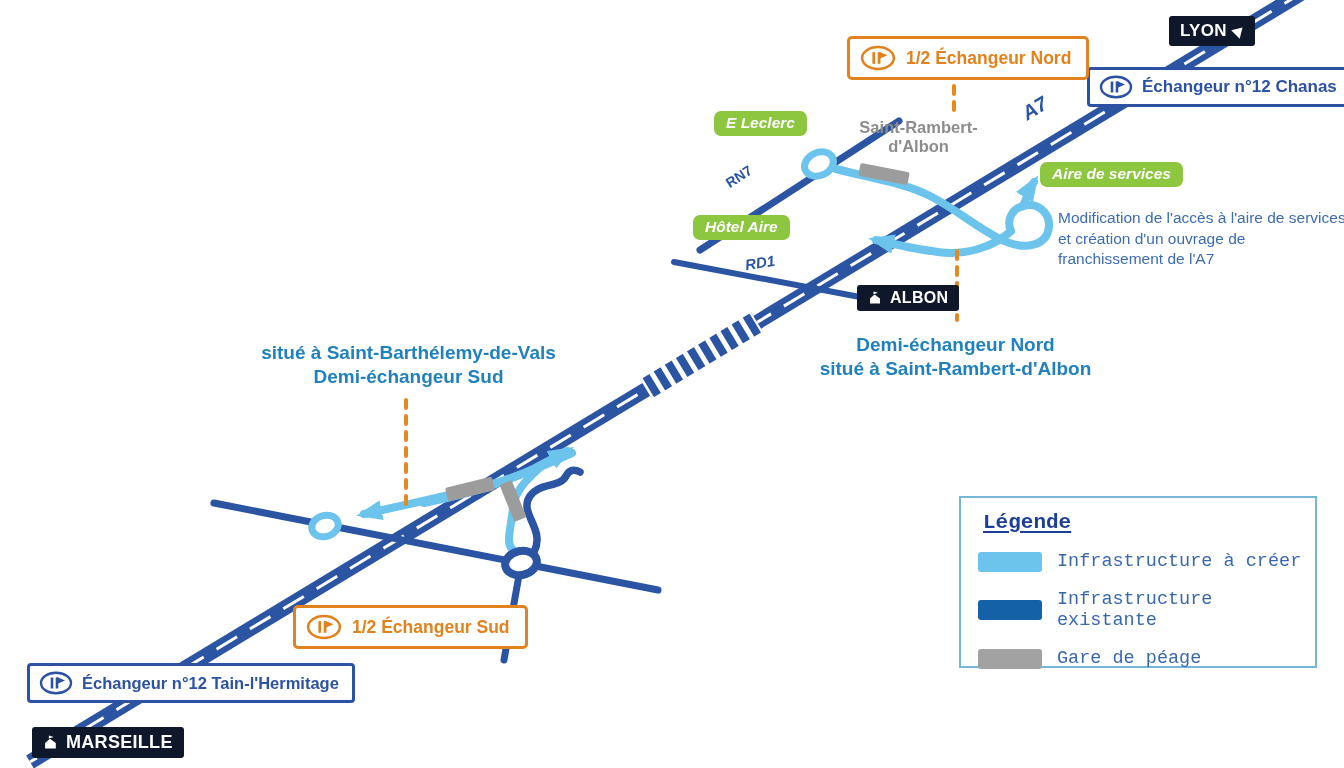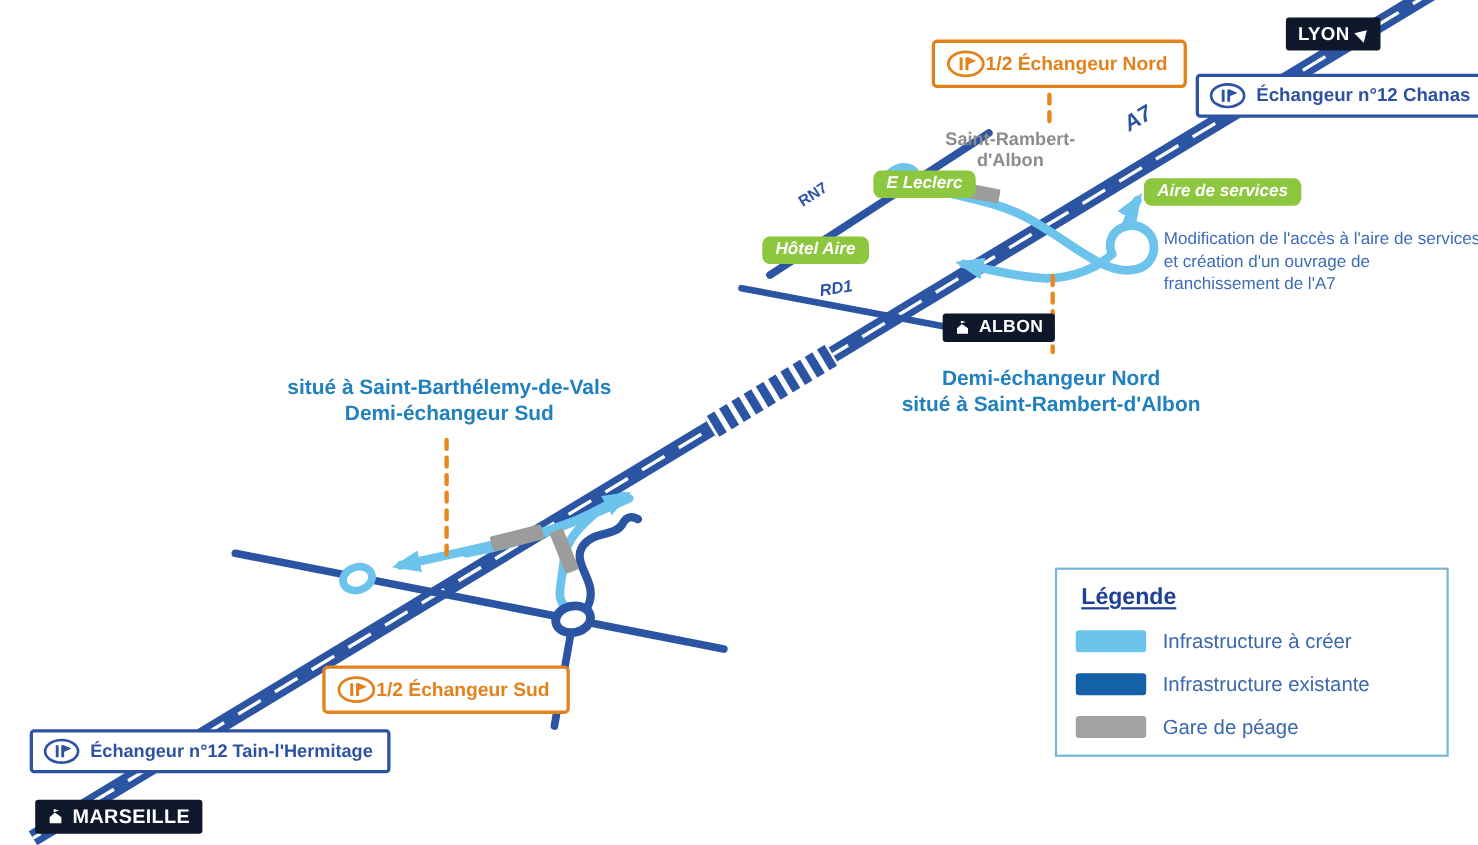--- a/index.html
+++ b/index.html
@@ -25,21 +25,21 @@
   
   .exch-box {
     background:#fff; border:3px solid #2d51a3; border-radius:4px;
     display:inline-flex; align-items:center; gap:9px;
     padding:5px 13px 5px 9px;
     color:#2d51a3; font-weight:bold; font-size:17px; white-space:nowrap;
   }
   
   .half-box {
     background:#fff; border:3px solid #e2821c; border-radius:5px;
-    display:inline-flex; align-items:center; 
+    display:inline-flex; align-items:center; gap:10px;
     padding:6px 15px 6px 10px;
     color:#e2821c; font-weight:bold; font-size:17.5px; white-space:nowrap;
   }
 
   
   .poi {
     background:#8dc63f; color:#fff; border-radius:7px;
     padding:3px 12px 4px; font-size:15.5px; font-style:italic; font-weight:bold;
     white-space:nowrap; display:inline-block;
   }
@@ -149,21 +149,21 @@
   <div class="ov half-box" style="left:847px; top:36px;">
     <svg width="36" height="26" viewBox="0 0 34 24">
       <ellipse cx="17" cy="12" rx="15" ry="10.3" fill="none" stroke="#e2821c" stroke-width="2.4"></ellipse>
       <path d="M13 6.5 V17.5" stroke="#e2821c" stroke-width="2.6"></path>
       <path d="M18 17.5 V6.5" stroke="#e2821c" stroke-width="2.6"></path>
       <path d="M18 6 L26 9.5 L18 13 Z" fill="#e2821c"></path>
     </svg>
     <span>1/2 Échangeur Nord</span>
   </div>
 
-  <div class="ov poi" style="left:794px; top:111px;margin-top:44px;">
+  <div class="ov poi" style="left:714px; top:111px;">
     <span>E Leclerc</span>
   </div>
 
   <div class="ov town-label" style="left:836px; top:118px; width:165px;">
     <span style="display:block">Saint-Rambert-</span>
     <span style="display:block">d'Albon</span>
   </div>
 
   <div class="ov poi" style="left:693px; top:215px;">
     <span>Hôtel Aire</span>
@@ -224,21 +224,21 @@
   </div>
 
   <div class="ov dest-badge" style="left:32px; top:727px; font-size:18px;">
     <svg width="16" height="15" viewBox="0 0 14 14">
       <path d="M1.5 12.5 V7.5 L6 3.5 L11.5 7.5 V12.5 Z" fill="#fff"></path>
       <path d="M5 4 V0.5 L9.5 1.8 L5 3.2 Z" fill="#fff"></path>
     </svg>
     <span>MARSEILLE</span>
   </div>
 
-  <div class="ov legend" style="left:959px; top:516px;">
+  <div class="ov legend" style="left:959px; top:496px;font-family:Liberation Mono, monospace;">
     <span class="legend-title">Légende</span>
     <div class="legend-row">
       <span class="sw sw-create"></span>
       <span class="lbl">Infrastructure à créer</span>
     </div>
     <div class="legend-row">
       <span class="sw sw-exist"></span>
       <span class="lbl">Infrastructure existante</span>
     </div>
     <div class="legend-row">

